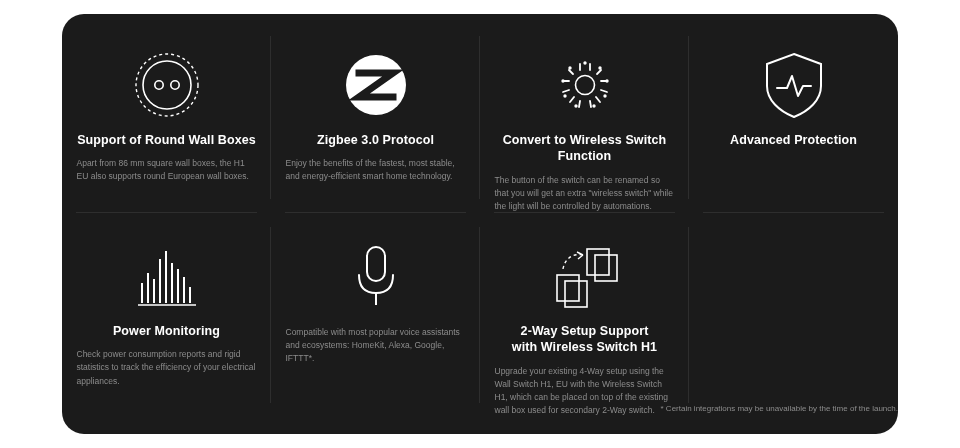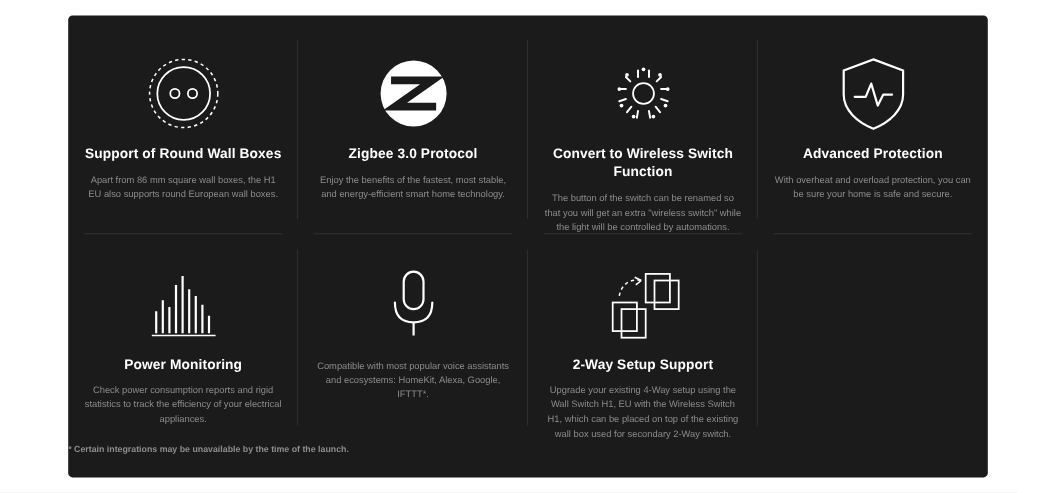--- a/index.html
+++ b/index.html
@@ -11,21 +11,21 @@
     overflow: hidden;
     font-family: "Liberation Sans", sans-serif;
   }
   .panel {
     position: absolute;
     left: 62px;
     top: 14px;
     width: 836px;
     height: 420px;
     background: #1b1b1b;
-    border-radius: 4px;
+    border-radius: 22px;
     overflow: hidden;
   }
   .grid {
     position: absolute;
     left: 0;
     top: 8px;
     width: 836px;
     height: 370px;
     display: grid;
     grid-template-columns: repeat(4, 1fr);
@@ -72,34 +72,32 @@
     text-align: center;
     line-height: 1.3;
     margin-top: 6px;
     letter-spacing: 0.1px;
     max-width: 195px;
   }
   .desc {
     color: #8c8c8c;
     font-size: 8.5px;
     line-height: 1.55;
-    text-align: center;
     margin-top: 9px;
     max-width: 180px;
   }
   .footnotes {
     position: absolute;
     left: 0;
     right: 0;
     bottom: 18px;
-    text-align: left;
+    text-align: right;
     color: #8c8c8c;
     font-size: 8px;
     line-height: 1.7;
-    font-weight: bold;
   }
   svg { display: block; }
 </style>
 </head>
 <body>
 
 <div class="panel">
 
   <div class="grid">
 
@@ -164,21 +162,20 @@
     </div>
 
     <div class="cell">
       <div class="icon-wrap">
         <svg width="70" height="74" viewBox="0 0 70 74">
           <path d="M35 6 L62 16 V38 C62 52 50 63 35 69 C20 63 8 52 8 38 V16 Z" fill="none" stroke="#ffffff" stroke-width="2"></path>
           <path d="M18 40 L28 40 L33 28 L39 48 L44 38 L52 38" fill="none" stroke="#ffffff" stroke-width="2" stroke-linejoin="round" stroke-linecap="round"></path>
         </svg>
       </div>
       <div class="title">Advanced Protection</div>
-      <div class="desc">With overheat and overload protection, you can be sure your home is safe and secure.</div>
     </div>
 
     <div class="cell">
       <div class="icon-wrap">
         <svg width="74" height="74" viewBox="0 0 74 74">
           <g fill="none" stroke="#ffffff" stroke-width="2">
             <path d="M12 64 V44"></path>
             <path d="M18 64 V34"></path>
             <path d="M24 64 V40"></path>
             <path d="M30 64 V20"></path>
@@ -212,20 +209,21 @@
           <rect x="44" y="10" width="22" height="26" fill="none" stroke="#ffffff" stroke-width="1.6"></rect>
           <rect x="52" y="16" width="22" height="26" fill="none" stroke="#ffffff" stroke-width="1.6"></rect>
           <rect x="14" y="36" width="22" height="26" fill="none" stroke="#ffffff" stroke-width="1.6"></rect>
           <rect x="22" y="42" width="22" height="26" fill="none" stroke="#ffffff" stroke-width="1.6"></rect>
           <path d="M20 30 C22 18 32 14 40 16" fill="none" stroke="#ffffff" stroke-width="1.4" stroke-dasharray="3 3"></path>
           <path d="M40 16 l-6 -3 M40 16 l-5 4" fill="none" stroke="#ffffff" stroke-width="1.4"></path>
         </svg>
       </div>
       <div class="title">
         <span>2-Way Setup Support</span><br>
+        <span>with Wireless Switch H1</span>
       </div>
       <div class="desc">Upgrade your existing 4-Way setup using the Wall Switch H1, EU with the Wireless Switch H1, which can be placed on top of the existing wall box used for secondary 2-Way switch.</div>
     </div>
 
   </div>
 
   <div class="footnotes">
     <div>* Certain integrations may be unavailable by the time of the launch.</div>
   </div>
 

